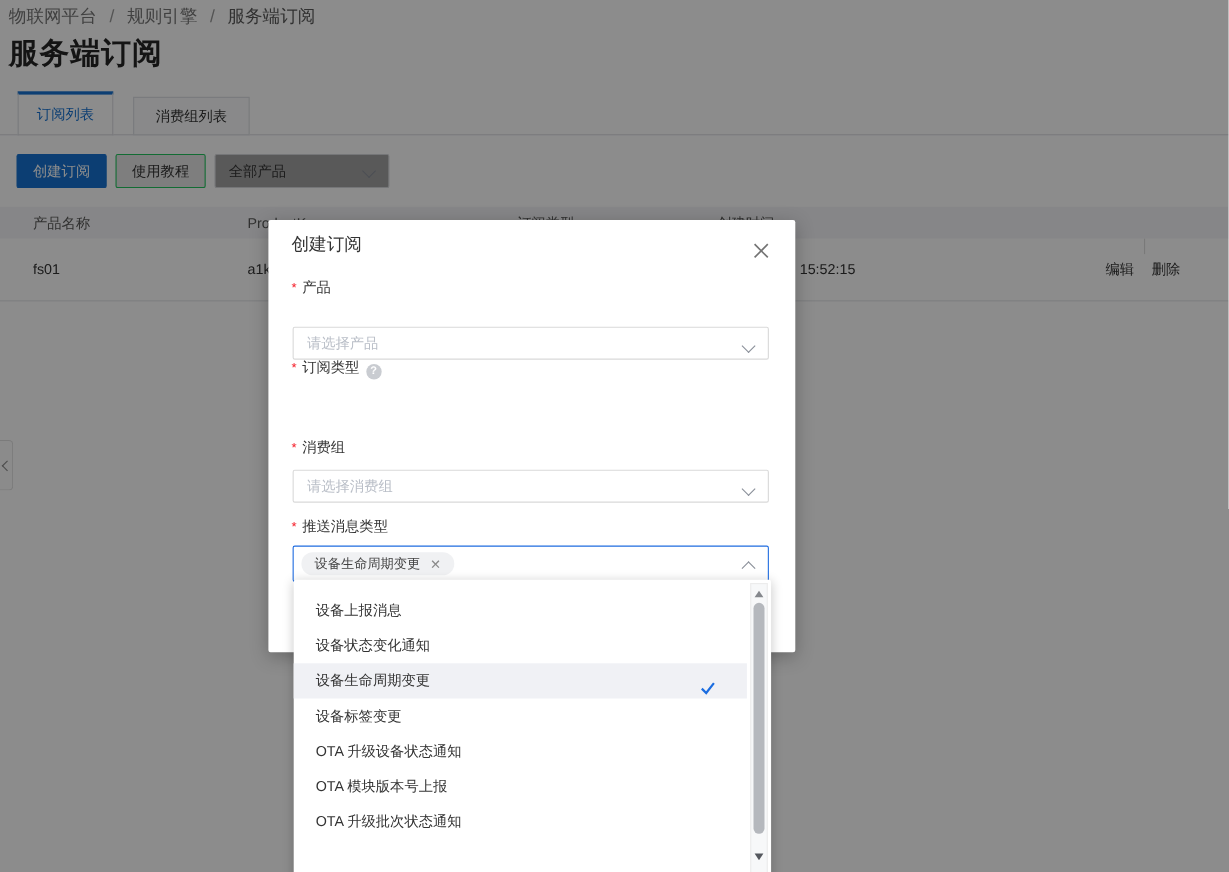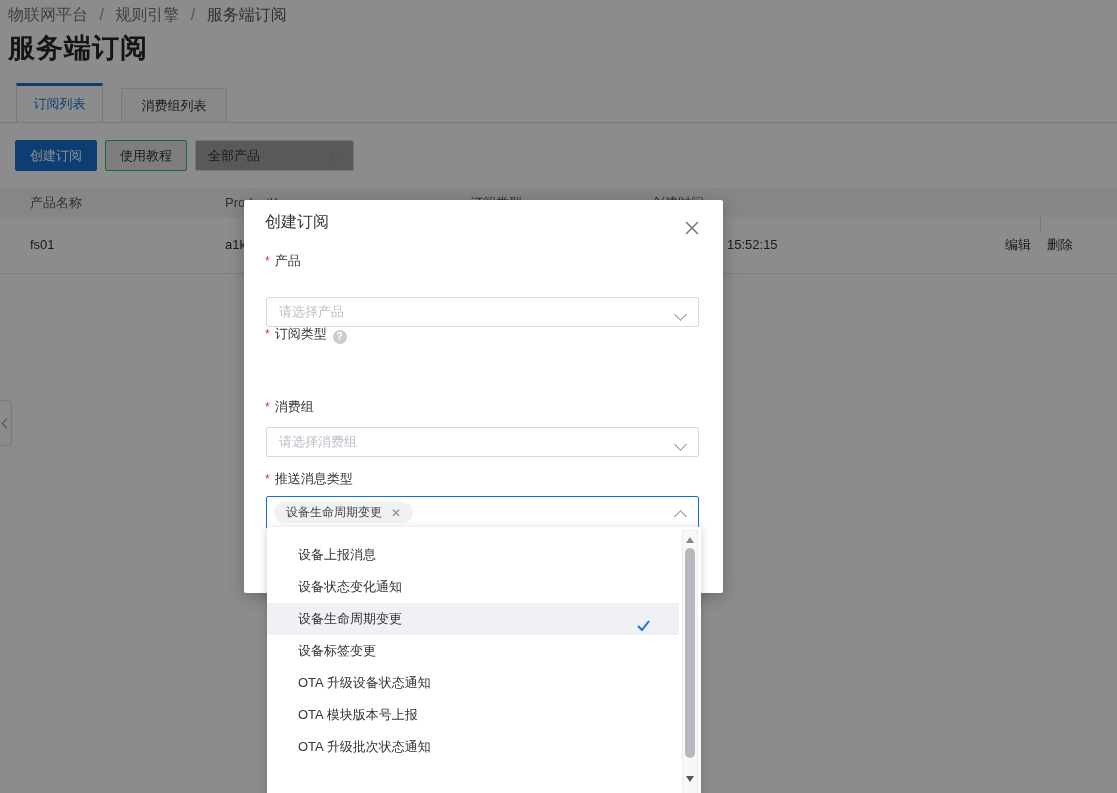--- a/index.html
+++ b/index.html
@@ -62,21 +62,21 @@
   .sbox.focused { border-color:#1f6ce0; height:33px; }
   .sbox.focused .chev-wrap { top:12px; }
 
   .tag-pill { position:absolute; left:7px; top:5px; height:21px; border-radius:11px; background:#f0f1f3;
     padding:0 12px; display:inline-flex; align-items:center; font-size:12px; color:#424242; }
   .tag-close { margin-left:9px; color:#8a8a8a; font-size:12px; cursor:pointer; line-height:1; }
 
   
   .dropdown { position:absolute; left:267px; top:527px; width:434px; height:280px; background:#fff;
     border-radius:2px; box-shadow:0 2px 10px rgba(0,0,0,0.2); z-index:20; padding-top:12px; }
-  .option { height:32px; line-height:32px; padding-left:31px; color:#333; cursor:pointer; position:relative; width:412px; }
+  .option { height:32px; line-height:32px; padding-left:20px; color:#333; cursor:pointer; position:relative; width:412px; }
   .option.selected { background:#f0f1f5; }
   .option .check { position:absolute; right:28px; top:9px; }
 
   .scrollbar { position:absolute; right:3px; top:3px; width:16px; height:274px; background:#f7f8f9; border:1px solid #ececec; }
   .sb-thumb { position:absolute; left:2px; top:17px; width:10px; height:210px; background:#b5b8bd; border-radius:5px; }
   .tri-up { position:absolute; left:3px; top:6px; width:0; height:0;
     border-left:4px solid transparent; border-right:4px solid transparent; border-bottom:6px solid #85888d; }
   .tri-down { position:absolute; left:3px; top:245px; width:0; height:0;
     border-left:4px solid transparent; border-right:4px solid transparent; border-top:6px solid #55585e; }
 </style>

